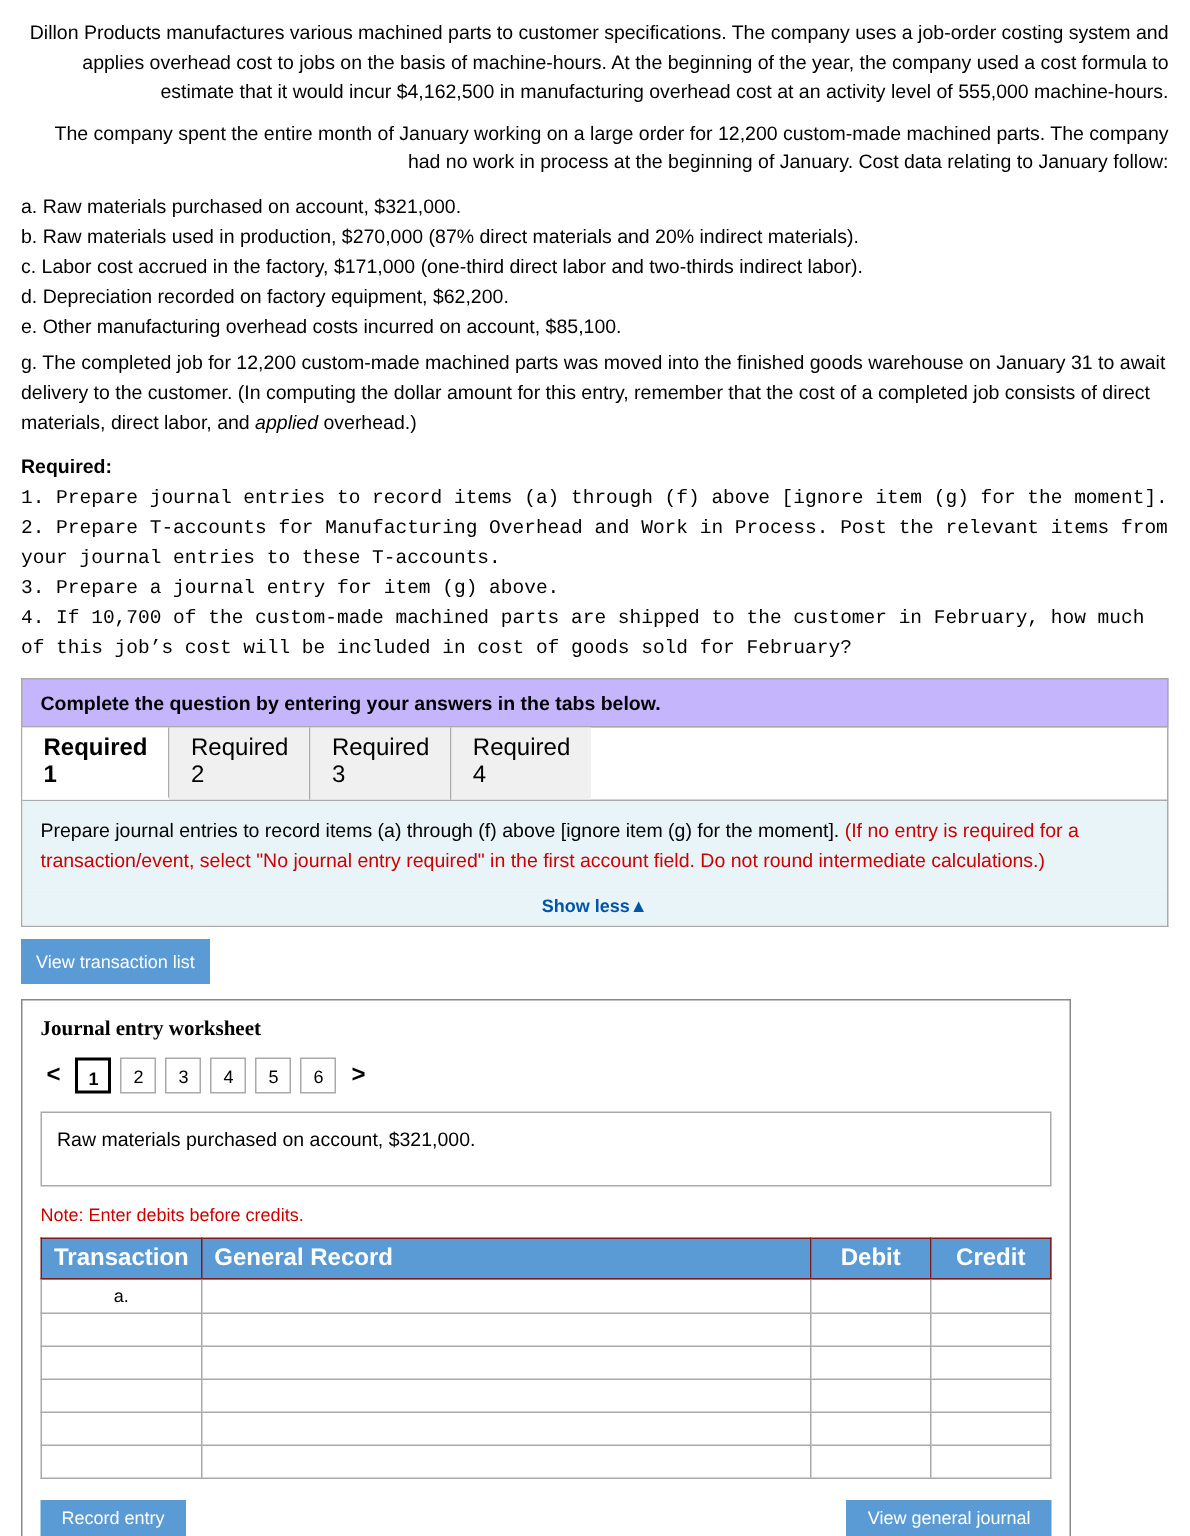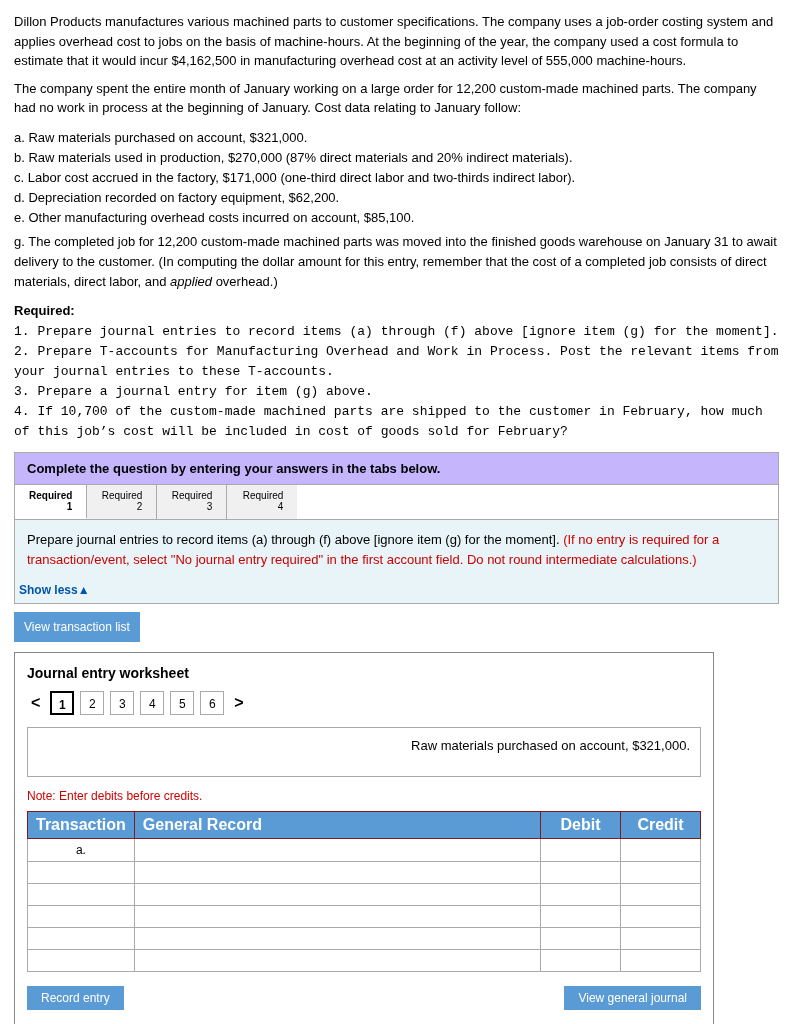--- a/index.html
+++ b/index.html
@@ -11,20 +11,21 @@
       width: 793px;
       min-height: 1024px;
       padding: 12px 14px;
     }
     .problem-text {
       line-height: 1.5;
       margin-bottom: 10px;
     }
     .problem-text p {
       margin-bottom: 8px;
+      text-align: right;
     }
     .list-section {
       margin-bottom: 10px;
     }
     .list-section .list-item {
       line-height: 1.55;
     }
     .required-section {
       margin-bottom: 10px;
     }
@@ -51,43 +52,43 @@
     }
     .tabs-row {
       display: flex;
       border-bottom: 1px solid #aaa;
     }
     .tab-item {
       padding: 5px 14px;
       border-right: 1px solid #aaa;
       cursor: pointer;
       background: #f0f0f0;
-      font-size: 10px;
-      text-align: right;
+      font-size: 16px;
+      text-align: left;
       min-width: 70px;
     }
     .tab-item.active {
       background: #fff;
       border-bottom: 2px solid #fff;
       font-weight: bold;
     }
     .tab-item:last-child {
       border-right: none;
     }
     .tab-content-area {
       padding: 10px 12px;
       background: #e8f4f8;
       font-size: 13px;
       line-height: 1.5;
     }
     .tab-content-area .highlight-red {
       color: #cc0000;
     }
     .show-less {
-      text-align: left;
+      text-align: center;
       padding: 4px 4px 6px;
       background: #e8f4f8;
       color: #0055aa;
       font-weight: bold;
       font-size: 12px;
       cursor: pointer;
     }
     .view-transaction-btn {
       display: inline-block;
       background: #5b9bd5;
@@ -101,20 +102,21 @@
     }
     .journal-worksheet {
       border: 1px solid #888;
       padding: 12px;
       max-width: 700px;
     }
     .journal-worksheet-title {
       font-weight: bold;
       font-size: 14px;
       margin-bottom: 10px;
+      font-family: Liberation Serif, serif;
     }
     .worksheet-nav {
       display: flex;
       align-items: center;
       gap: 6px;
       margin-bottom: 12px;
     }
     .nav-arrow {
       cursor: pointer;
       font-size: 16px;
@@ -138,21 +140,20 @@
     .nav-num.active {
       border: 2px solid #000;
       font-weight: bold;
     }
     .worksheet-desc {
       border: 1px solid #aaa;
       padding: 10px;
       margin-bottom: 12px;
       font-size: 13px;
       min-height: 50px;
-      text-align: right;
     }
     .note-text {
       color: #cc0000;
       font-size: 12px;
       margin-bottom: 8px;
     }
     .journal-table {
       width: 100%;
       border-collapse: collapse;
       margin-bottom: 14px;

